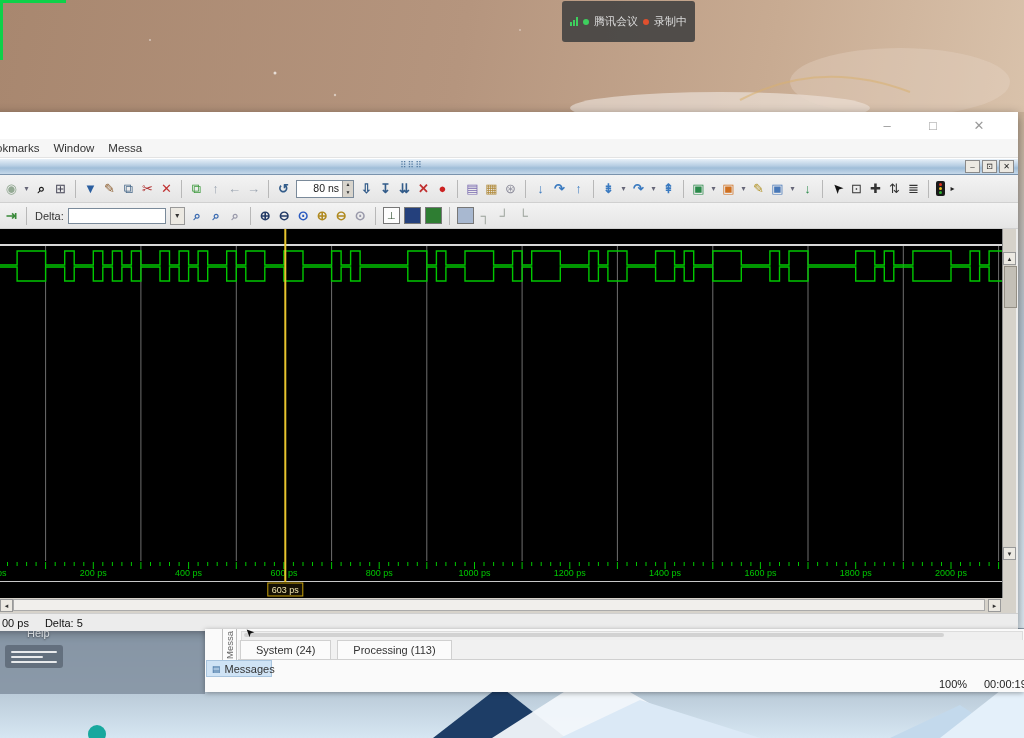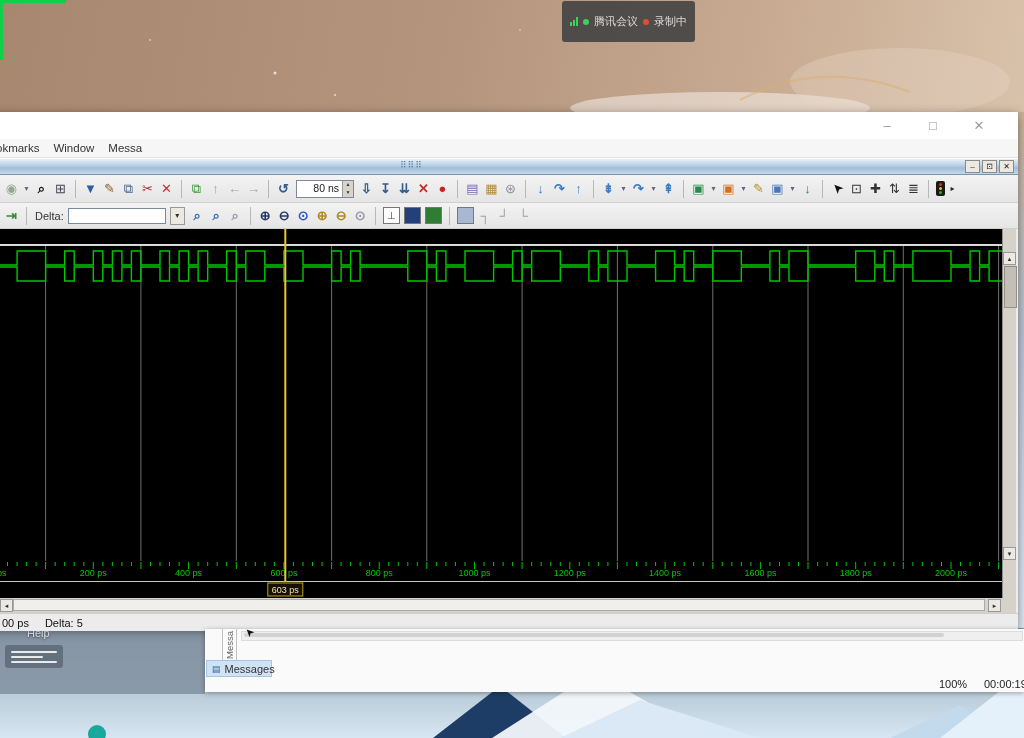--- a/index.html
+++ b/index.html
@@ -423,20 +423,24 @@
   </div>
 </div>
 
 <div class="msgpanel">
   <div class="msg-scroll">
       <i></i>
     </div>
   <div class="msg-vtab">
     <span>Messa</span>
   </div>
+  <div class="tabsrow">
+    <span class="tab">System (24)</span>
+    <span class="tab">Processing (113)</span>
+  </div>
   <div class="msgs-tab">
     <span class="ticon">▤</span>
     <span>Messages</span>
   </div>
   <span class="msg-pct">100%</span>
   <span class="msg-timer">00:00:19</span>
 </div>
 
 <span class="mouse-cursor">➤</span>
 

